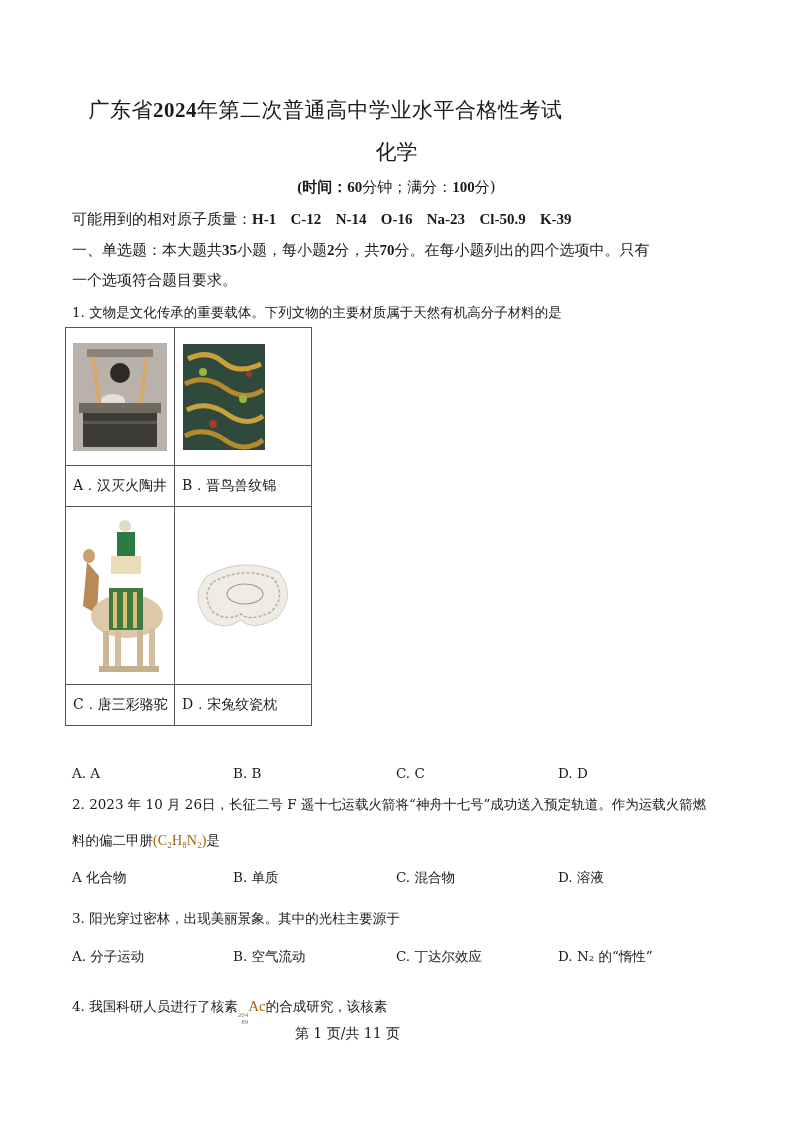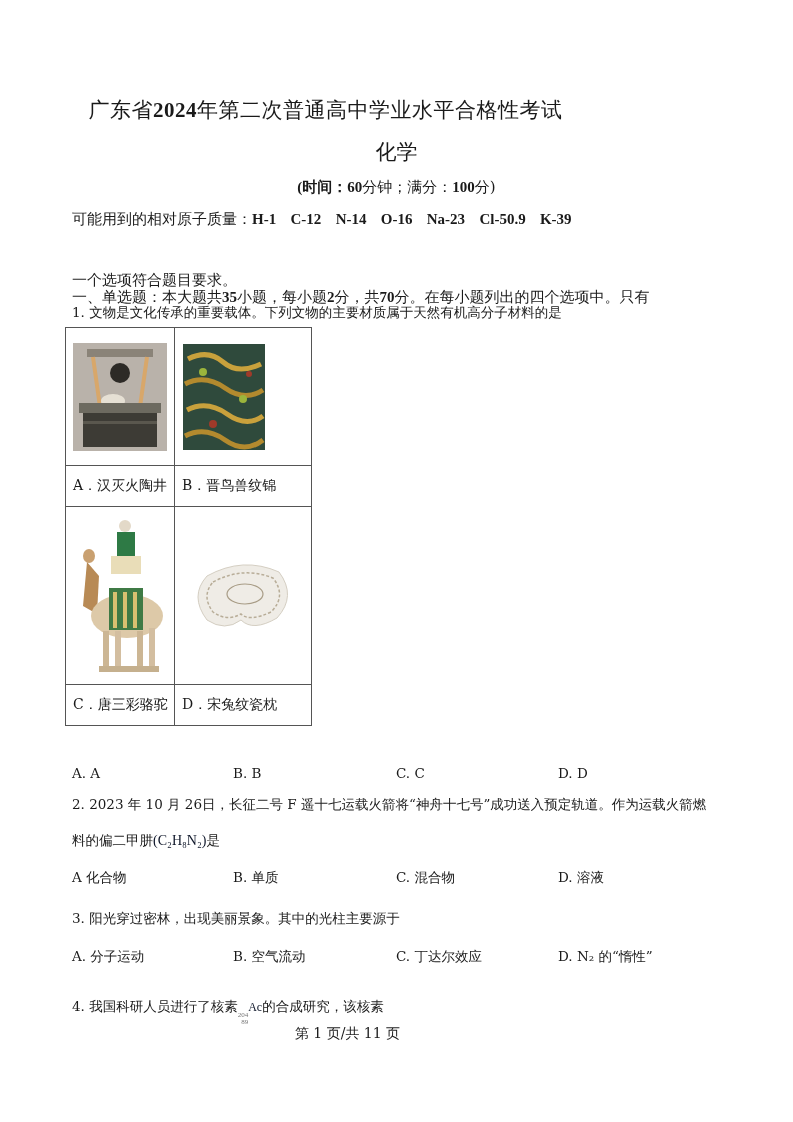--- a/index.html
+++ b/index.html
@@ -14,39 +14,39 @@
     .small { left: 72px; font-size: 13.5px; }
     table.q1 { position: absolute; left: 65px; top: 327px; border-collapse: collapse; }
     table.q1 td { border: 1.5px solid #555; vertical-align: middle; padding: 0; }
     .imgcell { height: 138px; }
     .imgcell2 { height: 178px; }
     .labcell { height: 41px; font-size: 14px; padding-left: 7px !important; }
     .c1 { width: 109px; }
     .c2 { width: 137px; }
     .pic { position: relative; margin: 0 auto; }
     .opt { font-size: 13.5px; }
-    .chem { font-family: "Liberation Serif", serif; color: #0f172a; font-size: 14px; }
+    .chem { font-family: "Liberation Serif", serif; color: #a16207; font-size: 14px; }
     .footer { top: 1025px; left: 0; width: 695px; text-align: center; font-size: 14px; }
   </style>
 </head>
 <body>
 
 <div class="abs title">
   <span>广东省</span><span class="b">2024</span><span>年第二次普通高中学业水平合格性考试</span>
 </div>
 <div class="abs subject">化学</div>
 <div class="abs time">
   <span class="b">(时间：</span><span class="b">60</span><span>分钟；满分：</span><span class="b">100</span><span>分)</span>
 </div>
 
 <div class="abs line" style="top:210px;">
   <span>可能用到的相对原子质量：</span><span class="b">H-1</span>&nbsp;&nbsp;&nbsp;<span class="b">C-12</span>&nbsp;&nbsp;&nbsp;<span class="b">N-14</span>&nbsp;&nbsp;&nbsp;<span class="b">O-16</span>&nbsp;&nbsp;&nbsp;<span class="b">Na-23</span>&nbsp;&nbsp;&nbsp;<span class="b">Cl-50.9</span>&nbsp;&nbsp;&nbsp;<span class="b">K-39</span>
 </div>
 
-<div class="abs line" style="top:241px;margin-top:47px;">
+<div class="abs line" style="top:241px;">
   <span>一、单选题：本大题共</span><span class="b">35</span><span>小题，每小题</span><span class="b">2</span><span>分，共</span><span class="b">70</span><span>分。在每小题列出的四个选项中。只有</span>
 </div>
 <div class="abs line" style="top:271px;">一个选项符合题目要求。</div>
 
 <div class="abs small" style="top:304px;">1. 文物是文化传承的重要载体。下列文物的主要材质属于天然有机高分子材料的是</div>
 
 <table class="q1">
   <tbody>
       <tr>
     <td class="c1 imgcell">
@@ -131,16 +131,16 @@
 <div class="abs small opt" style="top:869px; left:558px;">D. 溶液</div>
 
 <div class="abs small" style="top:910px;">3. 阳光穿过密林，出现美丽景象。其中的光柱主要源于</div>
 
 <div class="abs small opt" style="top:948px; left:72px;">A. 分子运动</div>
 <div class="abs small opt" style="top:948px; left:233px;">B. 空气流动</div>
 <div class="abs small opt" style="top:948px; left:396px;">C. 丁达尔效应</div>
 <div class="abs small opt" style="top:948px; left:558px;">D. N₂ 的“惰性”</div>
 
 <div class="abs small" style="top:988px;">
-  <span>4. 我国科研人员进行了核素</span><span style="display:inline-block; vertical-align:middle; line-height:7px; font-size:7px; color:#777; text-align:right; font-family:'Liberation Serif',serif;margin-top:24px;"><span>204</span><br><span>89</span></span><span class="chem" style="font-size:12px;">Ac</span><span>的合成研究，该核素</span>
+  <span>4. 我国科研人员进行了核素</span><span style="display:inline-block; vertical-align:middle; line-height:7px; font-size:7px; color:#777; text-align:right; font-family:'Liberation Serif',serif;margin-top:24px;"><span>204</span><br><span>89</span></span><span class="chem" style="font-size:15px;">Ac</span><span>的合成研究，该核素</span>
 </div>
 
 <div class="abs footer">第 1 页/共 11 页</div>
 
 </body></html>

